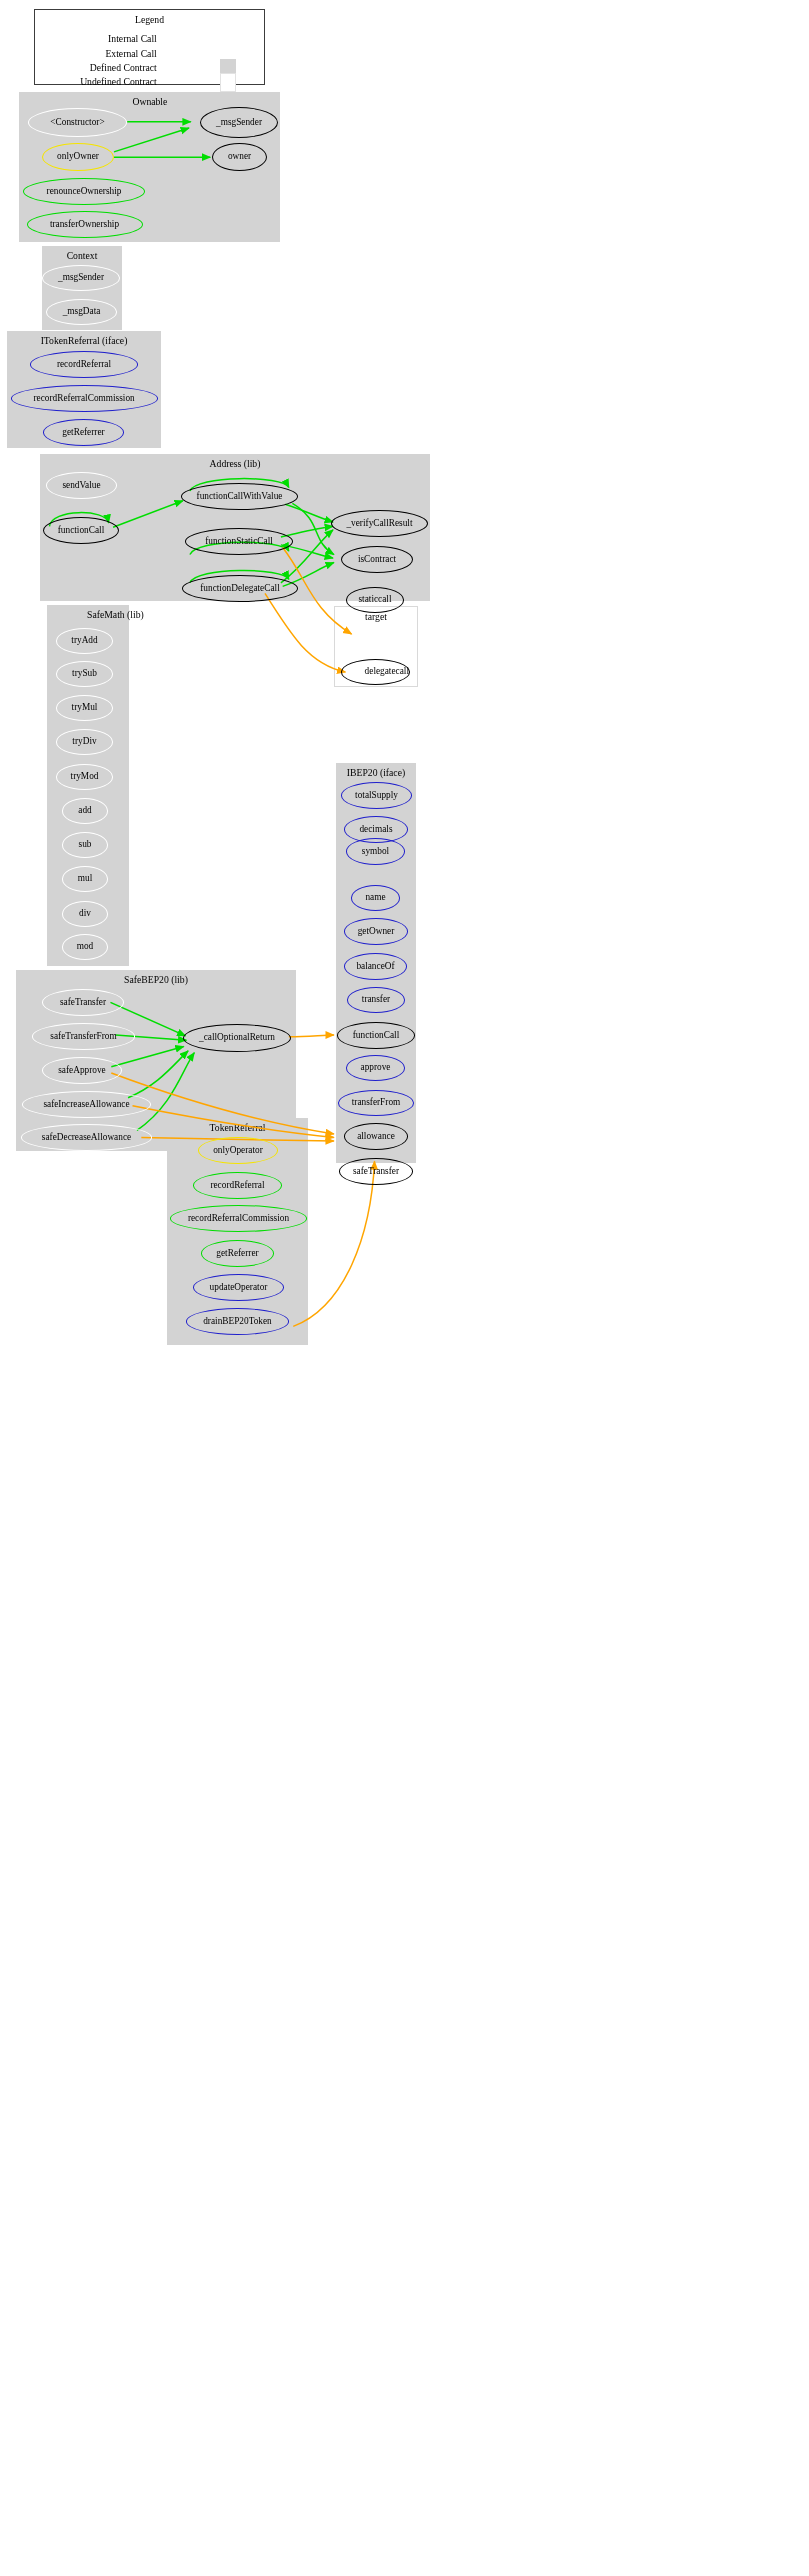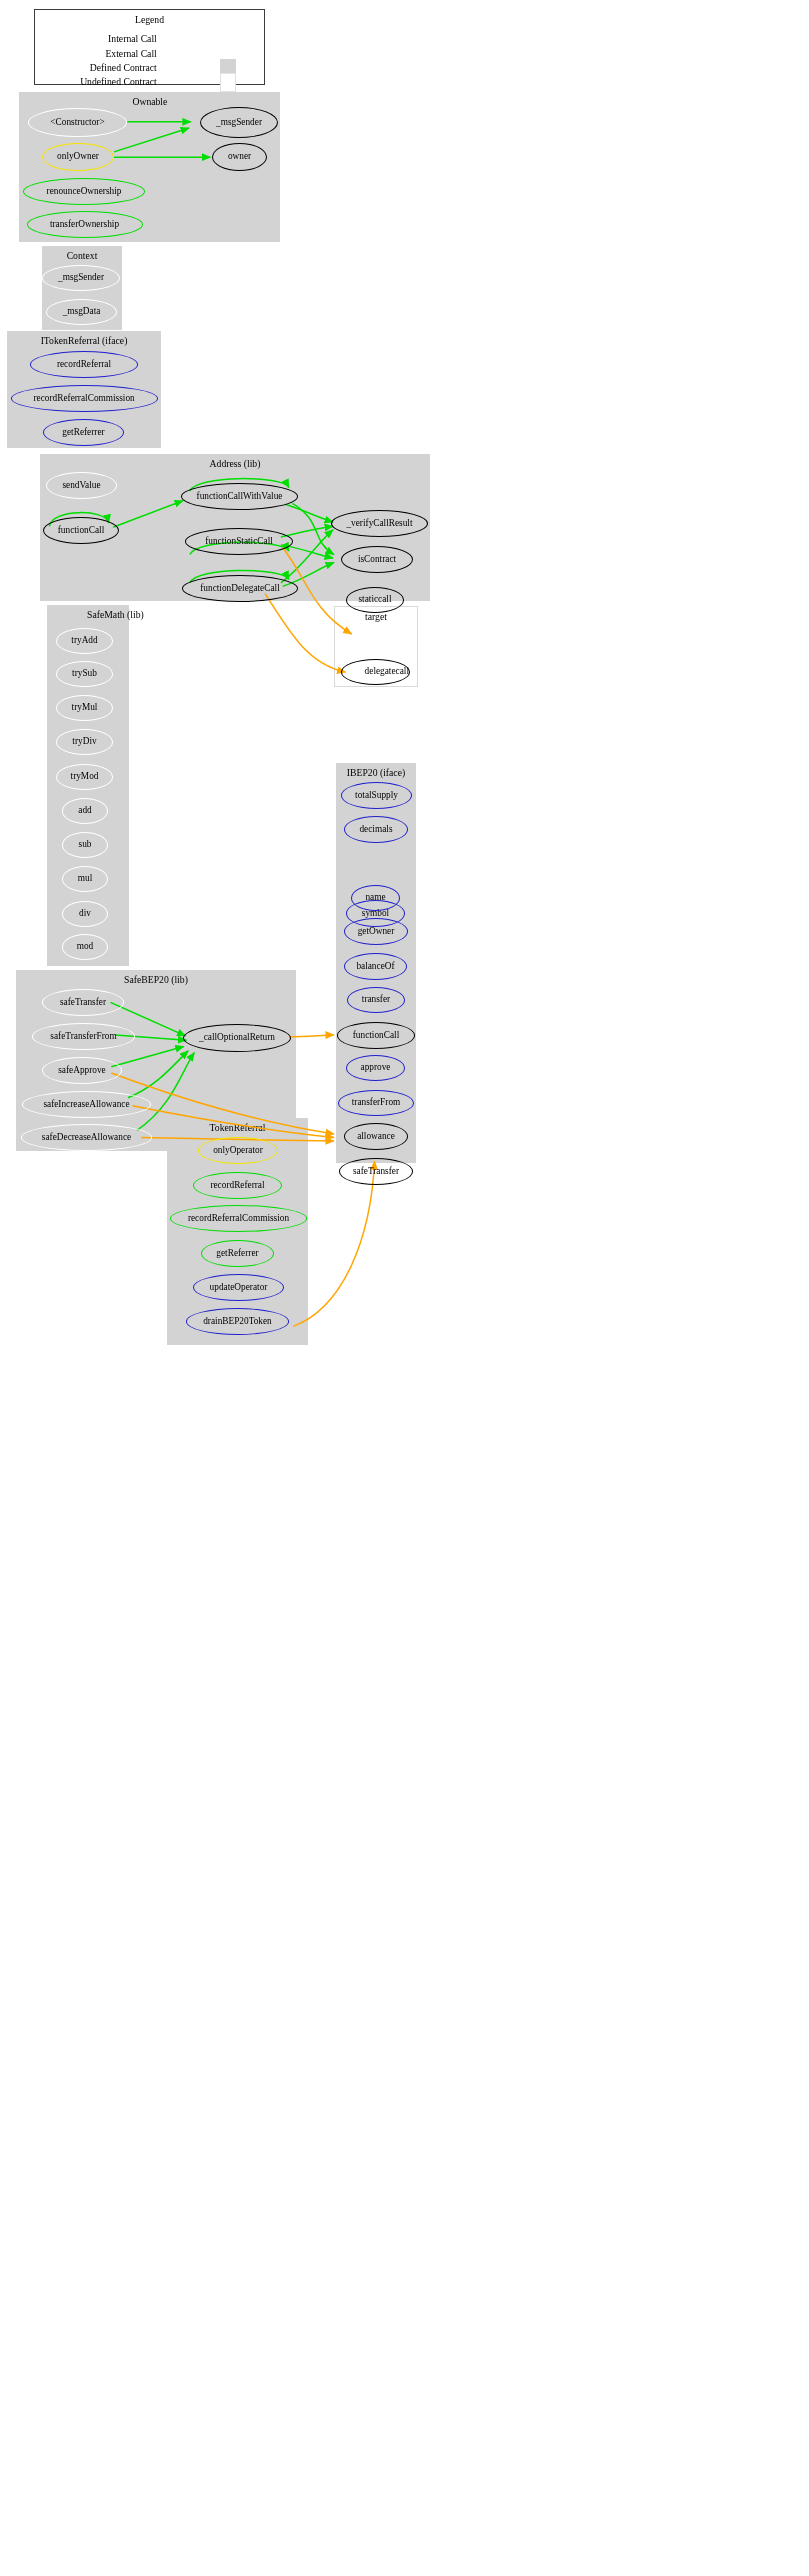--- a/index.html
+++ b/index.html
@@ -282,21 +282,21 @@
   <div class="node c-white" style="left:62px; top:934px; width:46px; height:25.6px;">
     <span class="lbl">mod</span>
   </div>
 
   <div class="node c-blue" style="left:341px; top:782px; width:71px; height:26.5px;">
     <span class="lbl">totalSupply</span>
   </div>
   <div class="node c-blue" style="left:344px; top:816px; width:64px; height:26.5px;">
     <span class="lbl">decimals</span>
   </div>
-  <div class="node c-blue" style="left:346px; top:900px; width:59px; height:26.5px;">
+  <div class="node c-blue" style="left:346px; top:838px; width:59px; height:26.5px;">
     <span class="lbl">symbol</span>
   </div>
   <div class="node c-blue" style="left:351px; top:885px; width:49px; height:25.6px;">
     <span class="lbl">name</span>
   </div>
   <div class="node c-blue" style="left:344px; top:918px; width:64px; height:26.5px;">
     <span class="lbl">getOwner</span>
   </div>
   <div class="node c-blue" style="left:344px; top:953px; width:63px; height:26.5px;">
     <span class="lbl">balanceOf</span>

